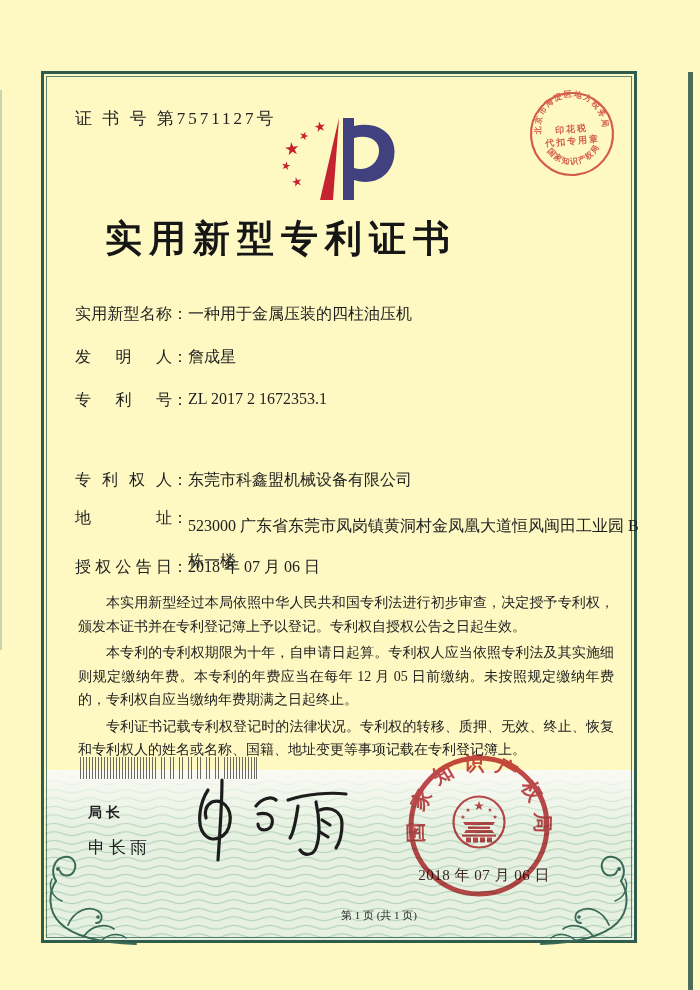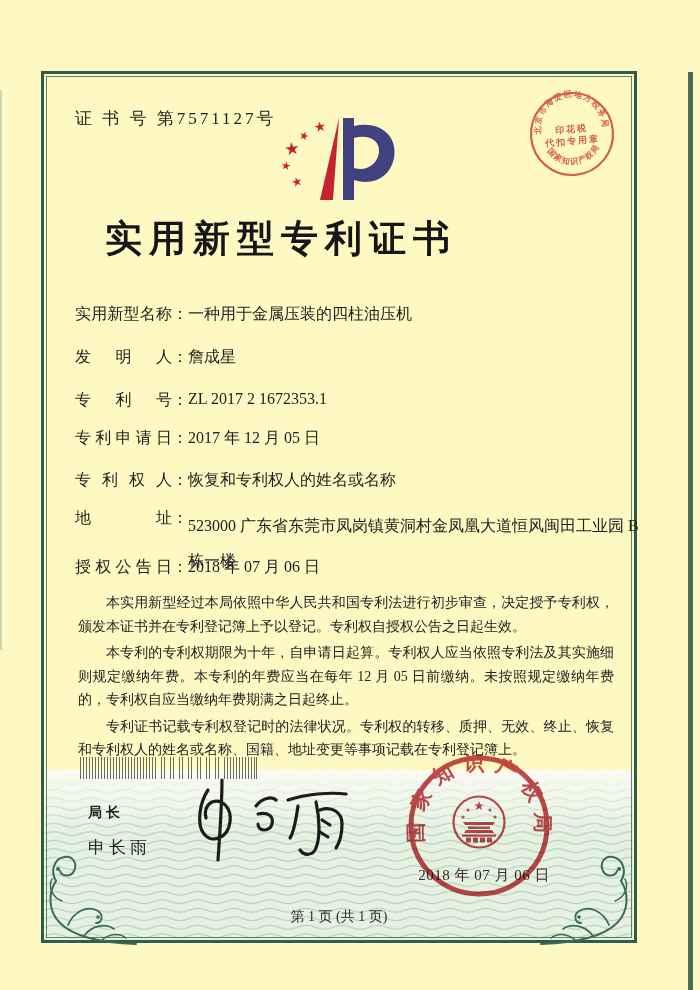--- a/index.html
+++ b/index.html
@@ -55,21 +55,21 @@
   .director-name{left:88px;top:836px;font-size:17px;letter-spacing:4px;color:#222;
      font-family:"Liberation Sans","DejaVu Sans",sans-serif;font-weight:400;}
   .signature{left:170px;top:772px;width:190px;height:100px;}
 
   .seal{left:404px;top:751px;width:150px;height:150px;mix-blend-mode:multiply;opacity:.92;}
   .seal-arc{font-size:20px;font-weight:700;letter-spacing:10px;fill:#bf3a3f;
      font-family:"Liberation Sans",sans-serif;}
   .seal-date{left:414px;top:866px;width:140px;text-align:center;font-size:15px;
      letter-spacing:.5px;color:#3a2522;}
 
-  .footer{left:41px;top:908px;width:596px;text-align:center;font-size:14px;color:#2a2a2a;}
+  .footer{left:41px;top:908px;width:596px;text-align:center;font-size:11px;color:#2a2a2a;padding-left:40px;}
 
   .orn{width:100px;height:108px;}
   .orn-l{left:40px;top:843px;}
   .orn-r{left:537px;top:843px;transform:scaleX(-1);}
 </style>
 </head>
 <body>
 
 <div class="page">
 
@@ -149,25 +149,22 @@
 
   <div class="frow" style="top:304px">
     <span class="flabel">实用新型名称</span><span class="fcolon">：</span><span class="fval">一种用于金属压装的四柱油压机</span>
   </div>
   <div class="frow" style="top:347px">
     <span class="flabel">发明人</span><span class="fcolon">：</span><span class="fval">詹成星</span>
   </div>
   <div class="frow" style="top:390px">
     <span class="flabel">专利号</span><span class="fcolon">：</span><span class="fval">ZL 2017 2 1672353.1</span>
   </div>
-  <div class="frow" style="top:428px">
-    <span class="flabel">专利申请日</span><span class="fcolon">：</span><span class="fval">2017 年 12 月 05 日</span>
-  </div>
   <div class="frow" style="top:470px">
-    <span class="flabel">专利权人</span><span class="fcolon">：</span><span class="fval">恢复和专利权人的姓名或名称</span>
+    <span class="flabel">专利权人</span><span class="fcolon">：</span><span class="fval">东莞市科鑫盟机械设备有限公司</span>
   </div>
   <div class="frow" style="top:508px">
     <span class="flabel">地址</span><span class="fcolon">：</span><span class="fval-wrap">523000 广东省东莞市凤岗镇黄洞村金凤凰大道恒风闽田工业园 B 栋一楼</span>
   </div>
   <div class="frow" style="top:557px">
     <span class="flabel">授权公告日</span><span class="fcolon">：</span><span class="fval">2018 年 07 月 06 日</span>
   </div>
 
   <div class="abs paras">
     <p>本实用新型经过本局依照中华人民共和国专利法进行初步审查，决定授予专利权，颁发本证书并在专利登记簿上予以登记。专利权自授权公告之日起生效。</p>

